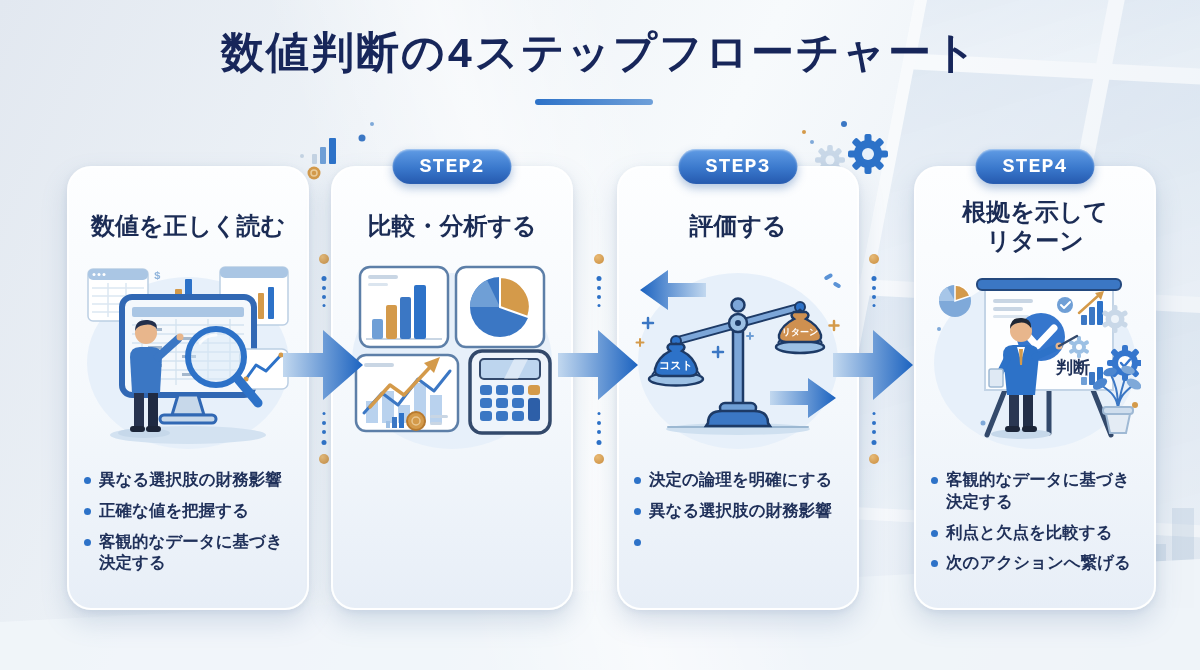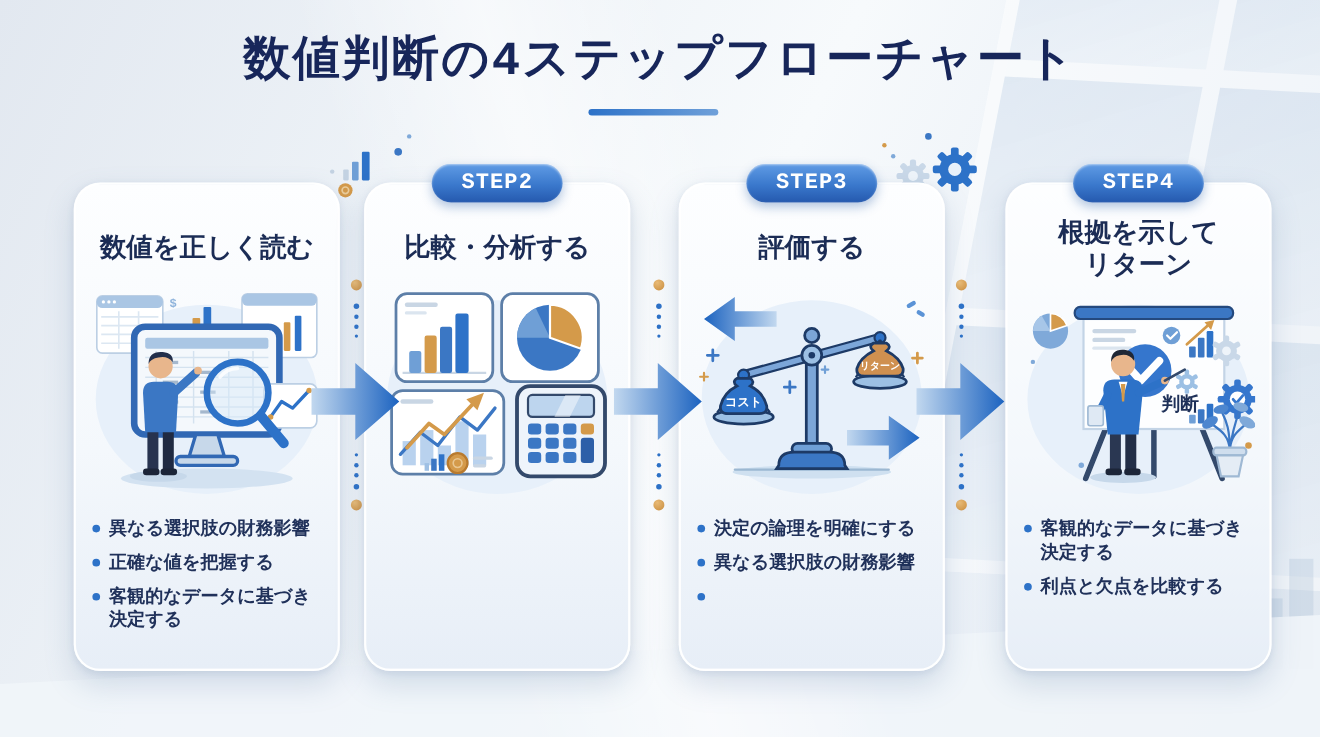--- a/index.html
+++ b/index.html
@@ -499,16 +499,20 @@
     </div>
     <ul class="bullets">
       <li>
           <span class="bdot"></span>
           <span>客観的なデータに基づき決定する</span>
         </li>
       <li>
           <span class="bdot"></span>
           <span>利点と欠点を比較する</span>
         </li>
+      <li>
+          <span class="bdot"></span>
+          <span>次のアクションへ繋げる</span>
+        </li>
     </ul>
   </div>
 
 </div>
 
 </body></html>

